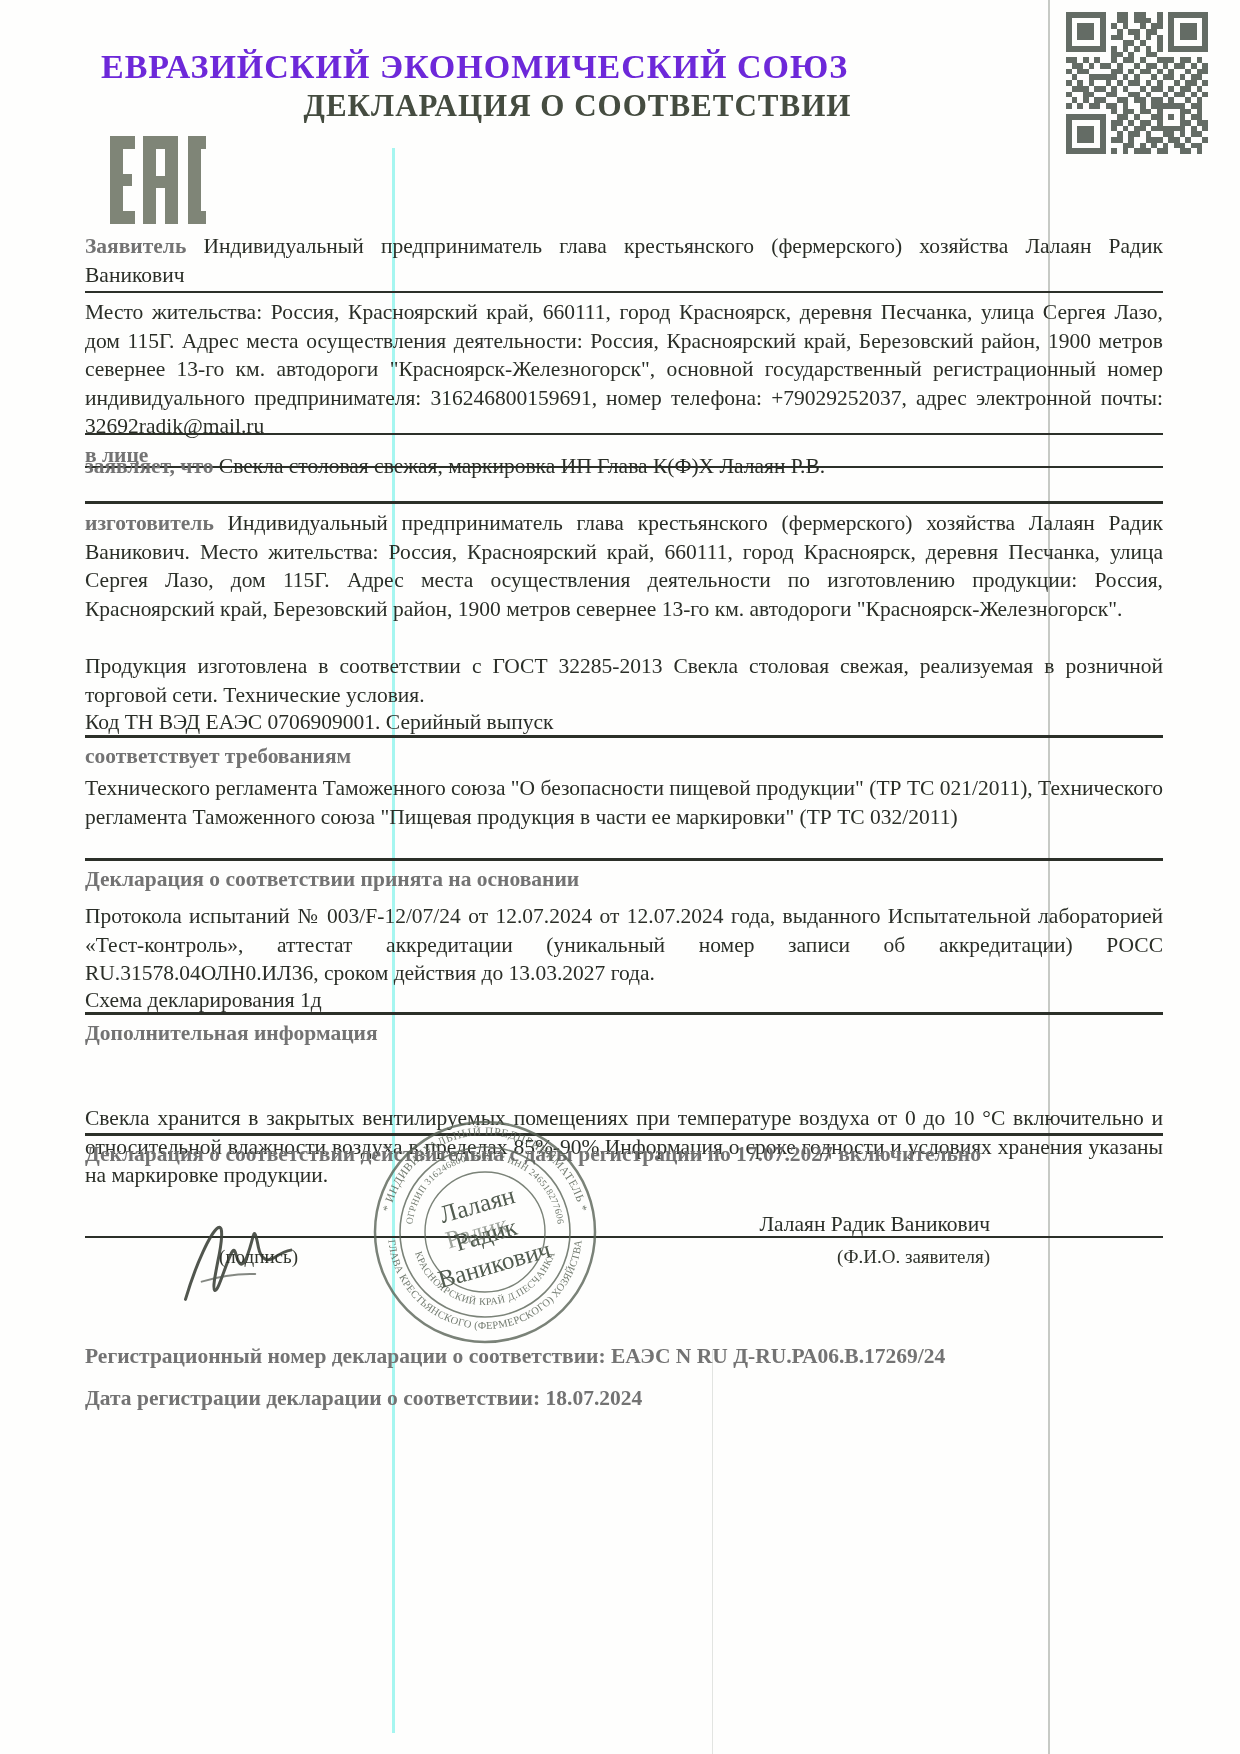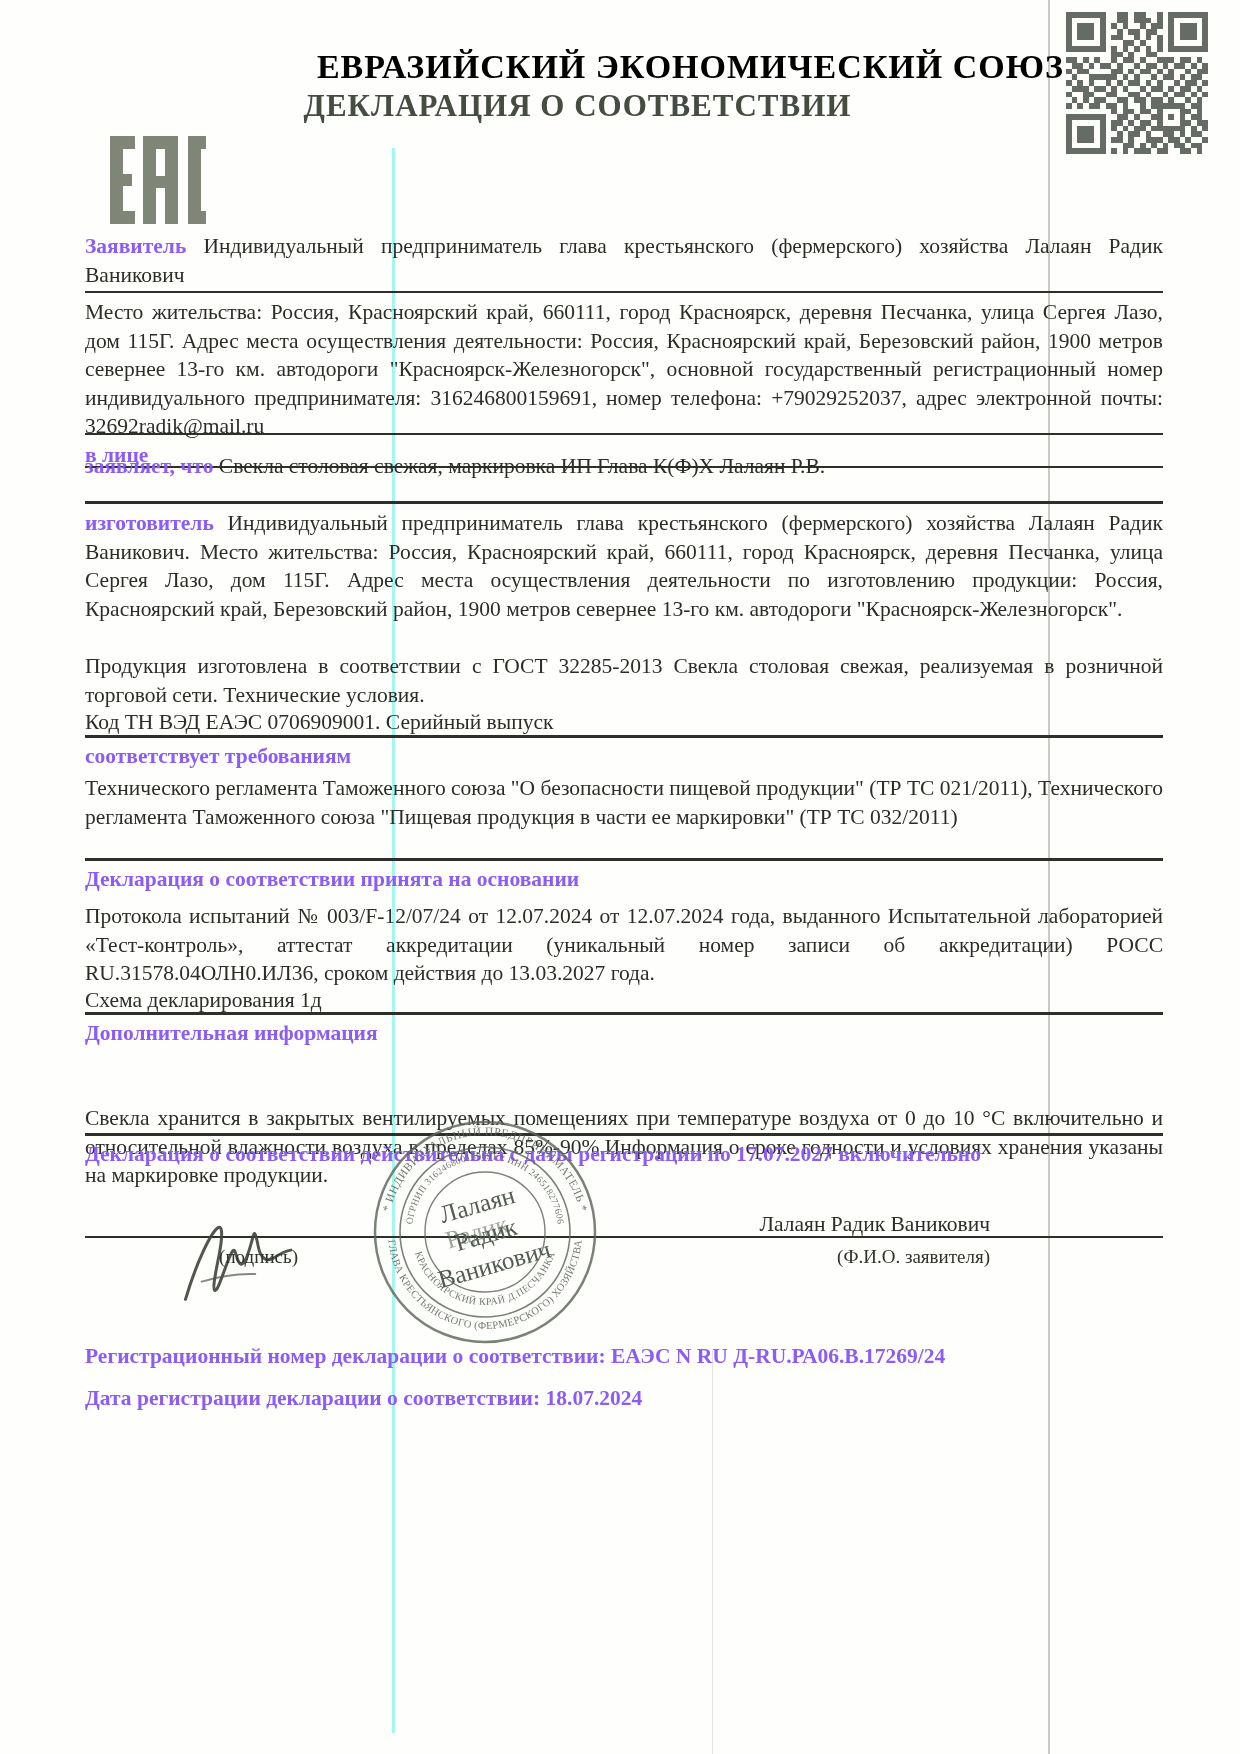--- a/index.html
+++ b/index.html
@@ -1,25 +1,25 @@
 <!DOCTYPE html>
 <html><head>
 <meta charset="utf-8">
 <style>
   html,body{margin:0;padding:0;background:#ffffff;}
   #page{position:relative;width:1240px;height:1754px;background:#fefefd;overflow:hidden;
         font-family:"Liberation Serif","DejaVu Serif",serif;color:#2a2e27;}
   .abs{position:absolute;}
-  .title1{left:79px;top:48px;width:985px;text-align:right;font-size:34px;font-weight:bold;
-          letter-spacing:1px;color:#000000;}
+  .title1{left:101px;top:48px;width:985px;text-align:left;font-size:34px;font-weight:bold;
+          letter-spacing:1px;color:#6d28d9;}
   .title2{left:85px;top:88px;width:985px;text-align:center;font-size:31px;font-weight:bold;
           letter-spacing:1px;color:#454c40;}
   .body-par{left:85px;width:1078px;font-size:21.5px;line-height:28.5px;text-align:justify;}
   .leftline{left:85px;width:1078px;font-size:21.5px;line-height:28.5px;}
-  .b{font-weight:bold;color:#8b5cf6;}
+  .b{font-weight:bold;color:#737373;}
   .rule{left:85px;width:1078px;background:#2c3029;}
   .sig-line{left:85px;top:1236px;width:1078px;height:2px;background:#2c3029;}
   .center-col{text-align:right;}
   .small-label{font-size:19px;color:#2f332b;}
   .artifact-cyan{left:392px;top:148px;width:3px;height:1585px;background:#5ceee6;opacity:.55;}
   .artifact-gray{left:1048px;top:0px;width:2px;height:1754px;background:#b4b8b1;opacity:.75;}
   .artifact-gray2{left:712px;top:1350px;width:1px;height:404px;background:#c2c5bf;opacity:.45;}
   .stamp-svg{left:353px;top:1100px;}
   .sig-svg{left:170px;top:1215px;}
   .qr-svg{left:1066px;top:12px;}

